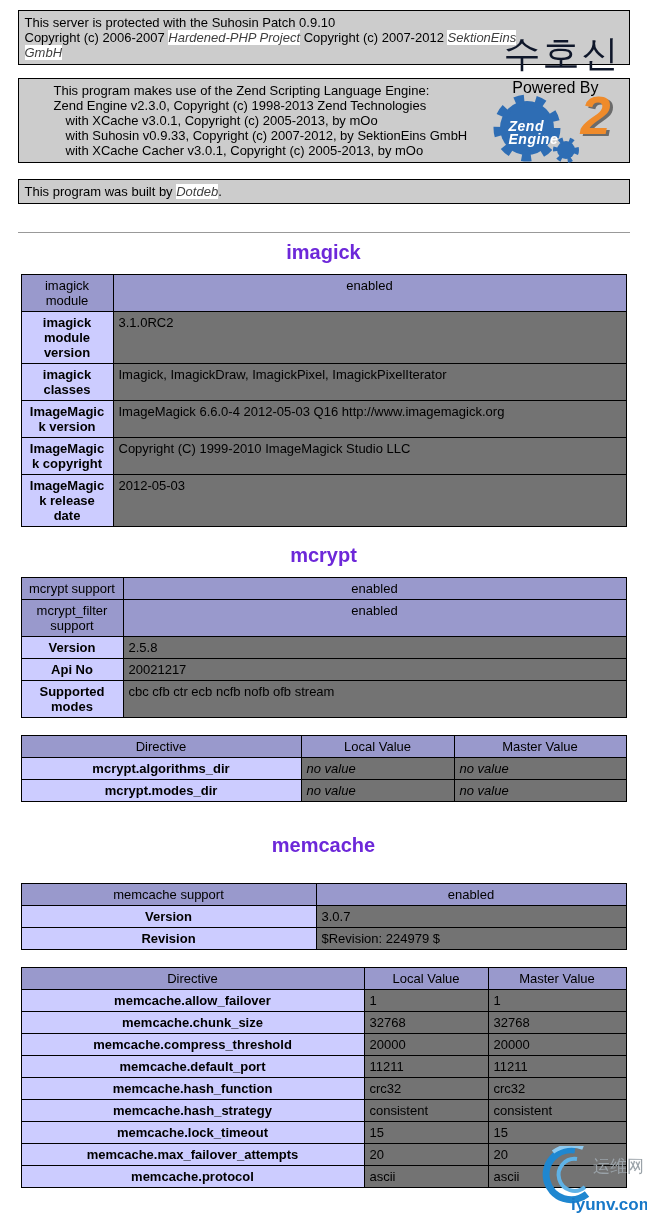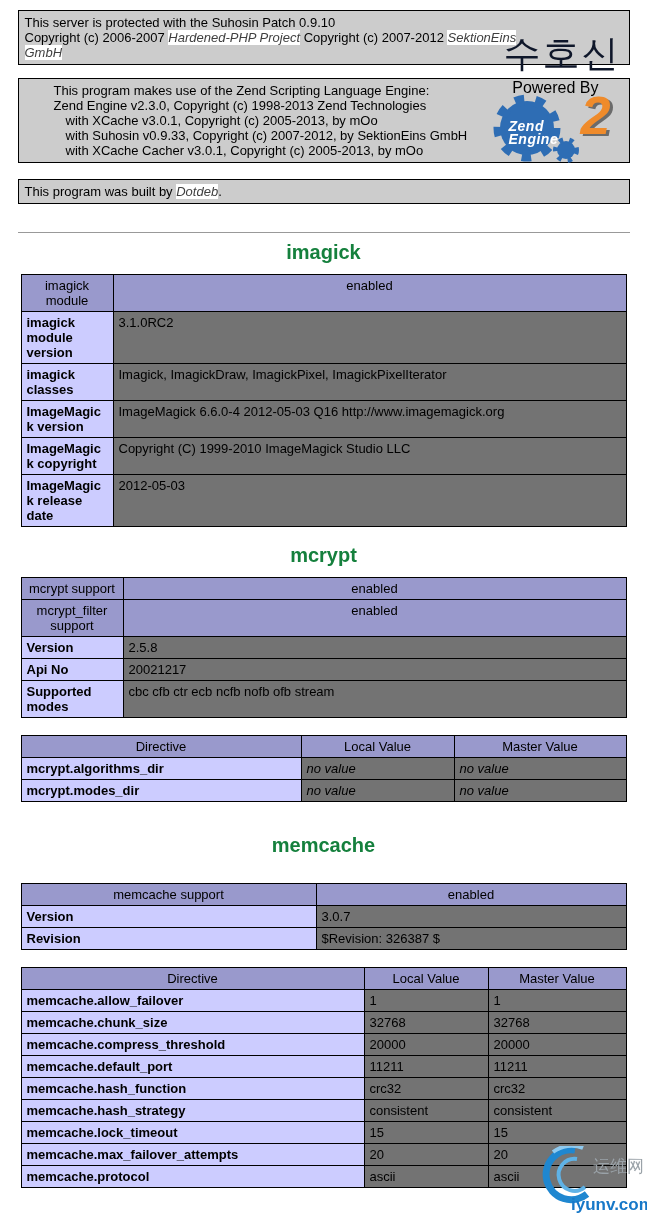--- a/index.html
+++ b/index.html
@@ -39,33 +39,33 @@
     position:absolute;right:14px;top:4px;z-index:1;
     font-size:54px;line-height:58px;font-weight:bold;font-style:italic;
     color:#ef8b2b;text-shadow:3px 2px 0 #6b6b6b;
   }
 
   hr.divider{width:612px;margin:28px auto 0;border:0;border-top:1px solid #999;height:0;}
 
   
   h2.sec{
     width:606px;margin:8px auto 10px;text-align:center;
-    font-size:20px;line-height:23px;font-weight:bold;color:#15803d;
+    font-size:20px;line-height:23px;font-weight:bold;color:#6d28d9;
   }
   h2.sec--mcrypt{margin:4px auto 10px;}
   h2.sec--memcache{margin:32px auto 26px;}
 
   
   table.info{width:606px;margin:0 auto 17px;border-collapse:collapse;table-layout:fixed;}
   table.info td,table.info th{
     border:1px solid #000;padding:3px 5px;line-height:15px;
     vertical-align:top;word-wrap:break-word;
   }
   .h{background:#9999cc;font-weight:normal;text-align:center;}
-  .e{background:#ccccff;font-weight:bold;text-align:left;}
+  .e{background:#ccccff;font-weight:bold;text-align:center;}
   .v{background:#737373;font-weight:normal;}
   .iv{font-style:italic;}
 
   
   .watermark{position:absolute;left:531px;top:1146px;width:116px;height:72px;z-index:9;}
 </style>
 </head>
 <body>
 
 <div class="page">
@@ -207,21 +207,21 @@
         <tr>
       <td class="h">memcache support</td>
       <td class="h">enabled</td>
     </tr>
     <tr>
       <td class="e">Version</td>
       <td class="v">3.0.7</td>
     </tr>
     <tr>
       <td class="e">Revision</td>
-      <td class="v">$Revision: 326387 $</td>
+      <td class="v">$Revision: 224979 $</td>
     </tr>
   </tbody>
     </table>
 
   <table class="info">
     <colgroup>
         <col style="width:343px">
         <col style="width:124px">
         <col>
       </colgroup>

